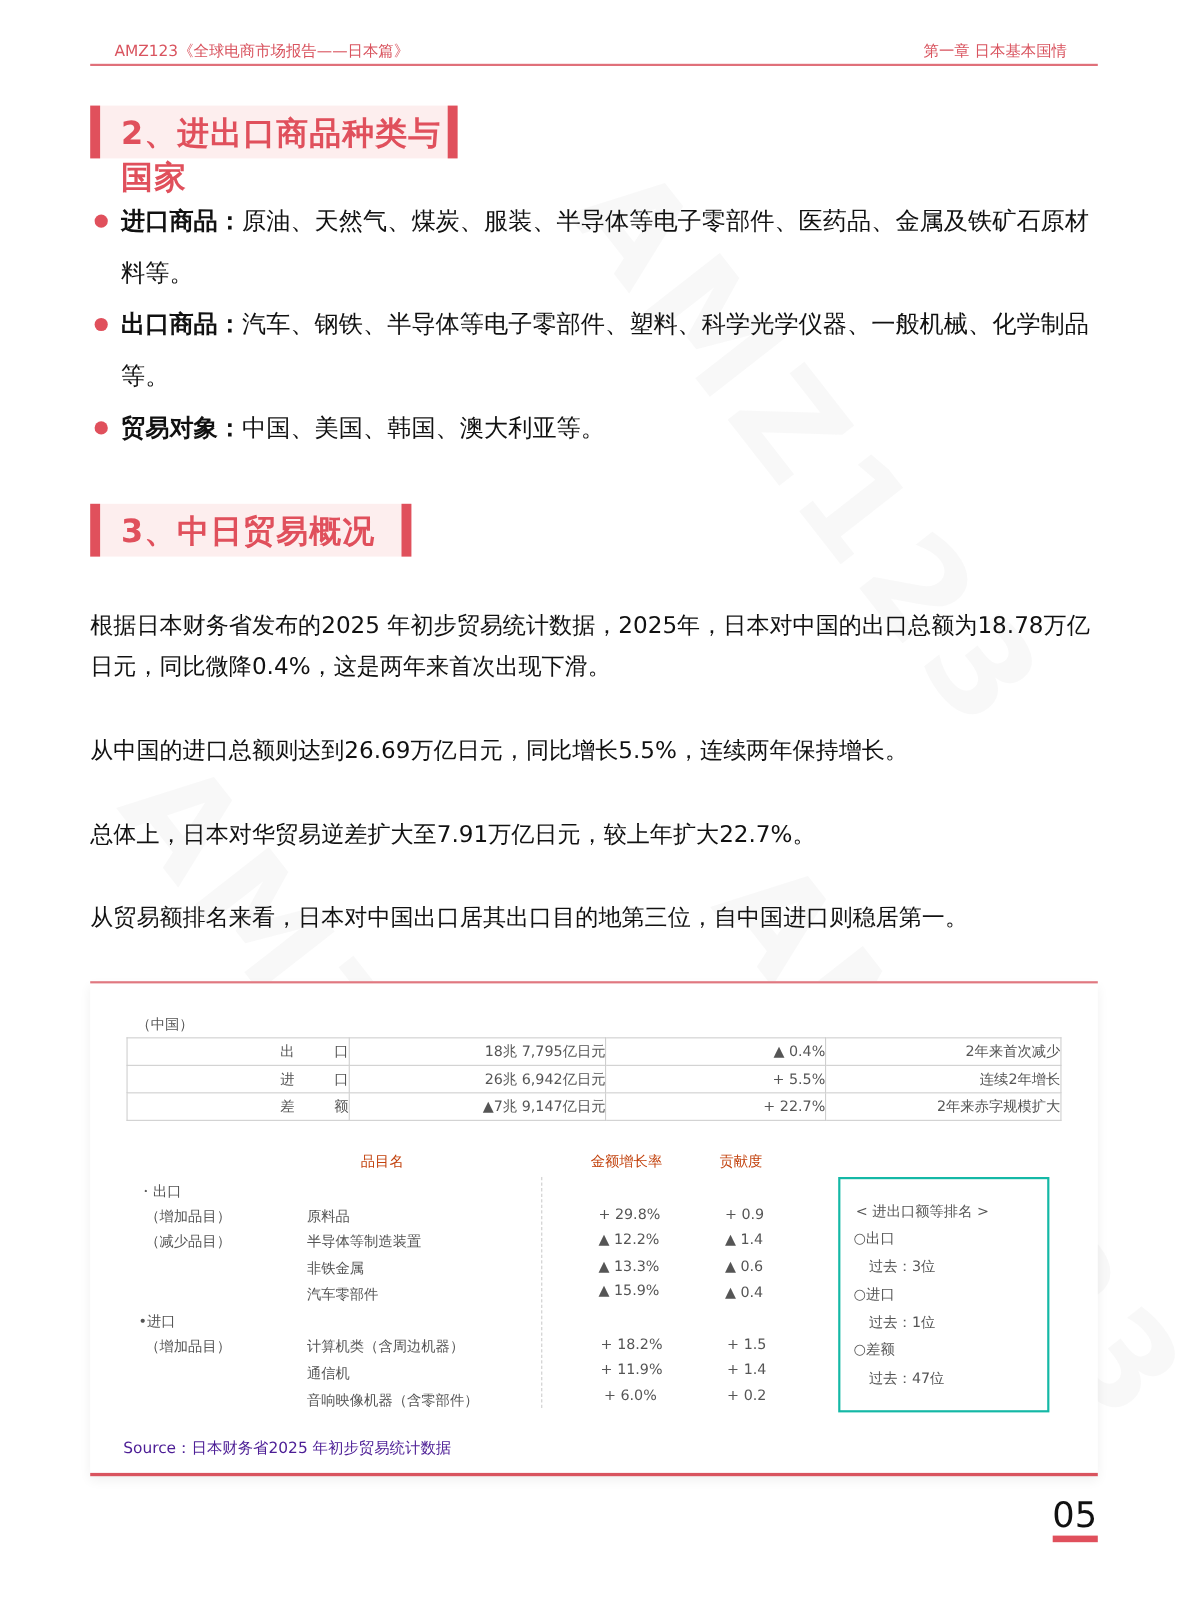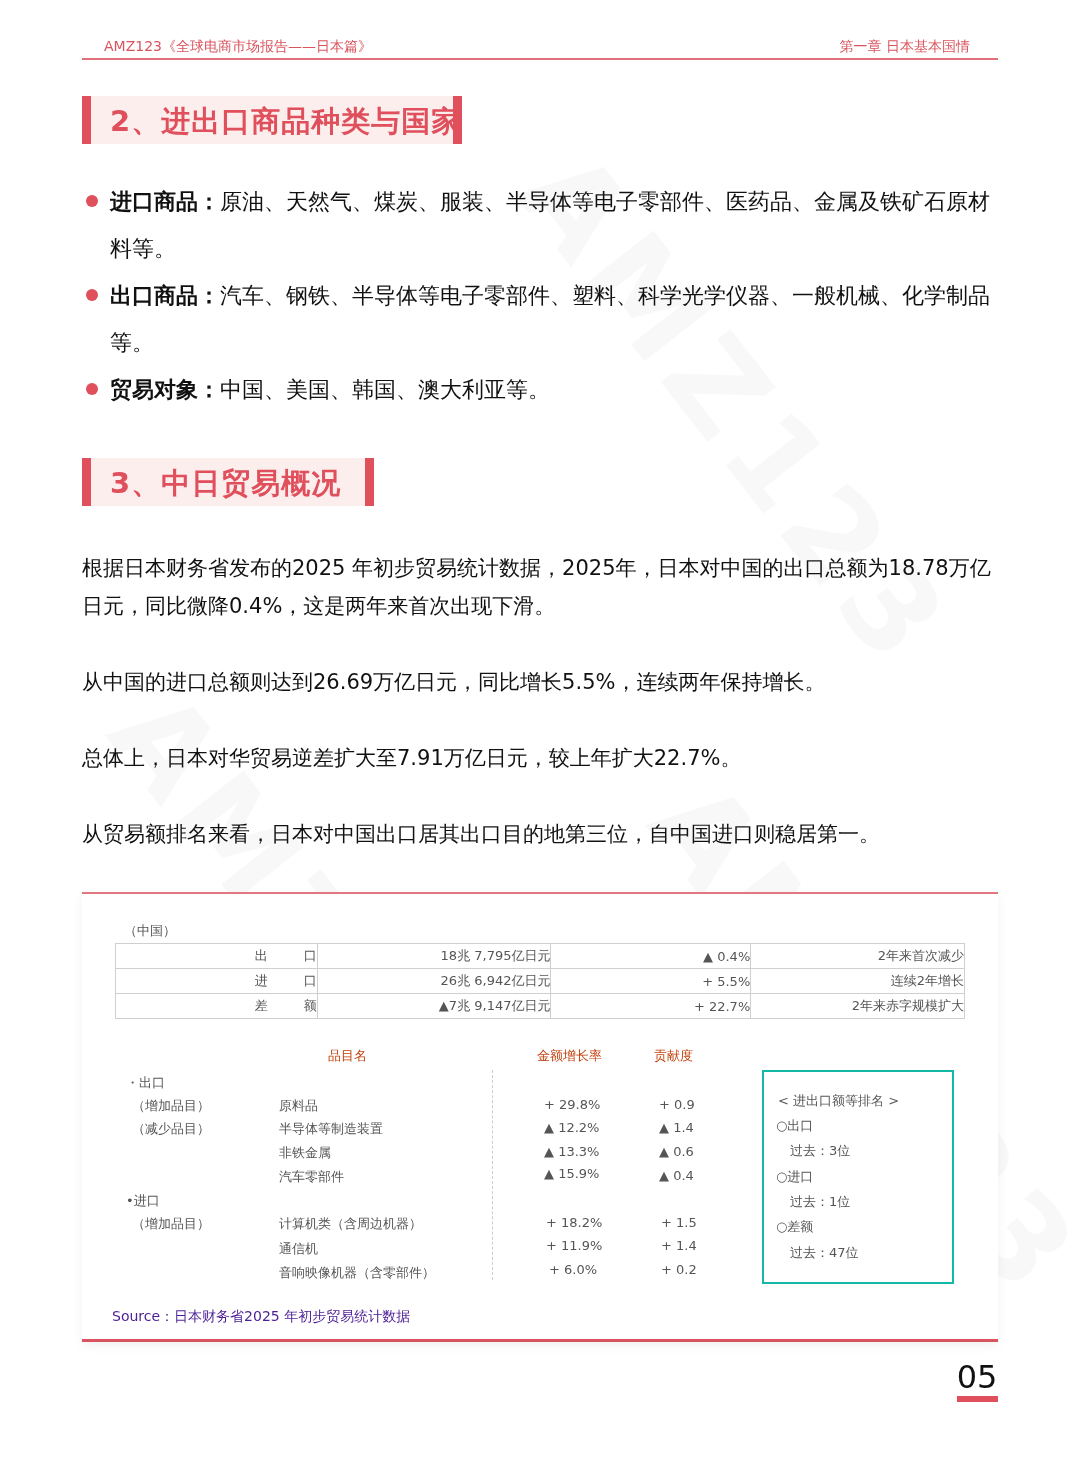--- a/index.html
+++ b/index.html
@@ -7,21 +7,21 @@
   body { position: relative; font-family: "DejaVu Sans", "Liberation Sans", sans-serif; color: #111; overflow: hidden; }
 
   .header { position: absolute; left: 82px; top: 36px; width: 916px; height: 24px; border-bottom: 2px solid #e0707a; }
   .header .left { position: absolute; left: 22px; top: 2px; font-size: 14px; color: #d9545f; }
   .header .right { position: absolute; right: 28px; top: 2px; font-size: 14px; color: #d9545f; }
 
   .section-title { position: absolute; left: 82px; height: 48px; background: #fdeeee; }
   .section-title .bar-l { position: absolute; left: 0; top: 0; width: 9px; height: 48px; background: #e0505c; }
   .section-title .bar-r { position: absolute; right: 0; top: 0; width: 9px; height: 48px; background: #e0505c; }
   .section-title .txt { position: absolute; left: 28px; top: 6px; font-size: 29px; font-weight: bold; color: #e0505c; letter-spacing: 1px; }
-  #sec2 { top: 96px; width: 380px; }
+  #sec2 { top: 96px; width: 334px; }
   #sec3 { top: 458px; width: 292px; }
 
   .bullets { position: absolute; left: 82px; top: 178px; width: 916px; }
   .bullet { position: relative; padding-left: 28px; font-size: 22px; line-height: 47px; color: #111; }
   .bullet .dot { position: absolute; left: 4px; top: 17px; width: 12px; height: 12px; border-radius: 50%; background: #e0505c; }
   .bullet b { font-weight: bold; }
 
   .para { position: absolute; left: 82px; width: 916px; font-size: 21px; line-height: 38px; color: #111; }
   #p1 { top: 549px; }
   #p2 { top: 663px; }

